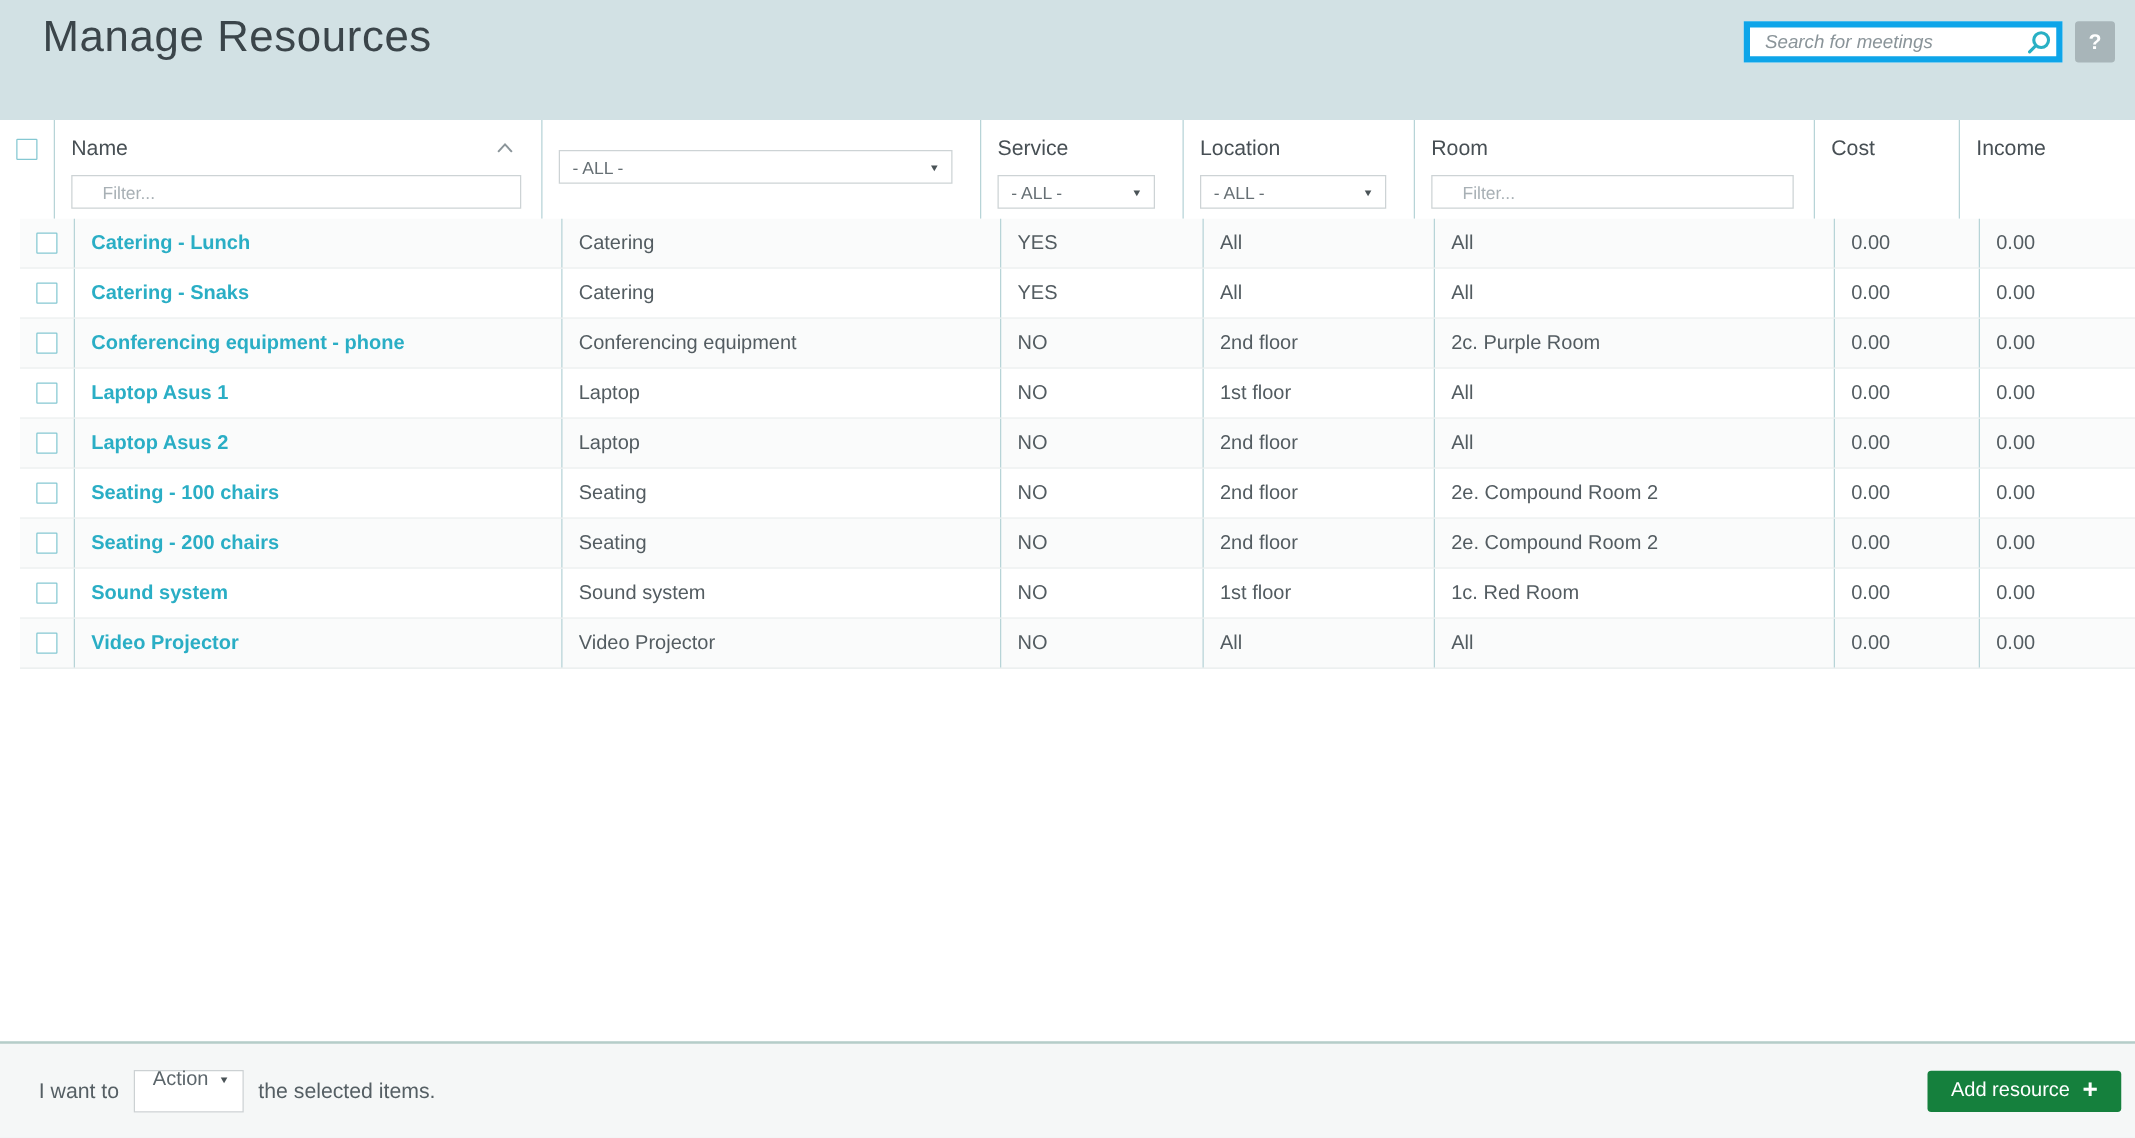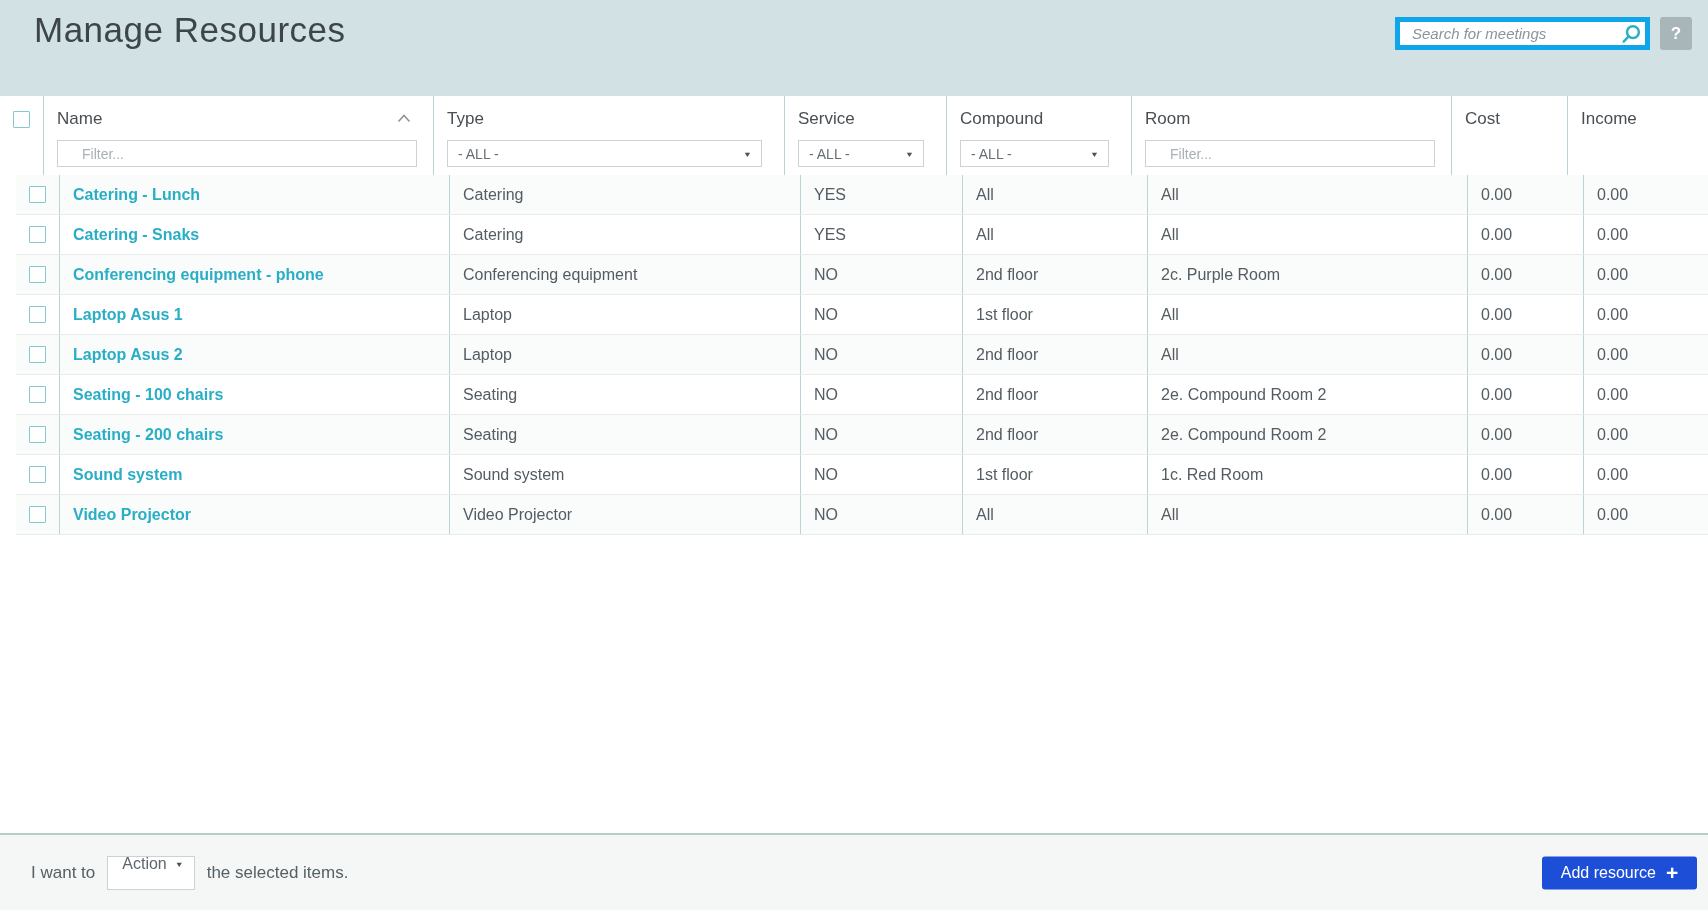--- a/index.html
+++ b/index.html
@@ -186,21 +186,21 @@
   }
   .action-select .sel-text { font-size: 16px; color: #5c666b; margin-right: 8px; }
   .action-select .arrow { font-size: 9px; color: #4a5357; transform: scaleY(0.85); }
   .add-btn {
     position: absolute;
     right: 11px;
     top: 50%;
     transform: translateY(-50%);
     height: 33px;
     min-width: 155px;
-    background: #1d4ed8;
+    background: #15803d;
     border: none;
     border-radius: 3px;
     color: #ffffff;
     font-family: "Liberation Sans", sans-serif;
     font-size: 16px;
     display: flex;
     align-items: center;
     justify-content: center;
     gap: 10px;
     padding: 0 14px;
@@ -230,35 +230,34 @@
       <span class="checkbox"></span>
     </div>
     <div class="th">
       <span class="th-label">Name</span>
       <svg class="sort-icon" viewBox="0 0 14 9">
         <polyline points="1.5,7.5 7,1.5 12.5,7.5" fill="none" stroke="#8b959a" stroke-width="1.6"></polyline>
       </svg>
       <input class="filter-input" type="text" placeholder="Filter..." style="">
     </div>
     <div class="th">
-      <span class="th-label">Type</span>
       <div class="fselect">
         <span class="sel-text">- ALL -</span>
         <span class="arrow">▼</span>
       </div>
     </div>
     <div class="th">
       <span class="th-label">Service</span>
       <div class="fselect">
         <span class="sel-text">- ALL -</span>
         <span class="arrow">▼</span>
       </div>
     </div>
     <div class="th">
-      <span class="th-label">Compound</span>
+      <span class="th-label">Location</span>
       <div class="fselect">
         <span class="sel-text">- ALL -</span>
         <span class="arrow">▼</span>
       </div>
     </div>
     <div class="th">
       <span class="th-label">Room</span>
       <input class="filter-input" type="text" placeholder="Filter..." style="">
     </div>
     <div class="th">

